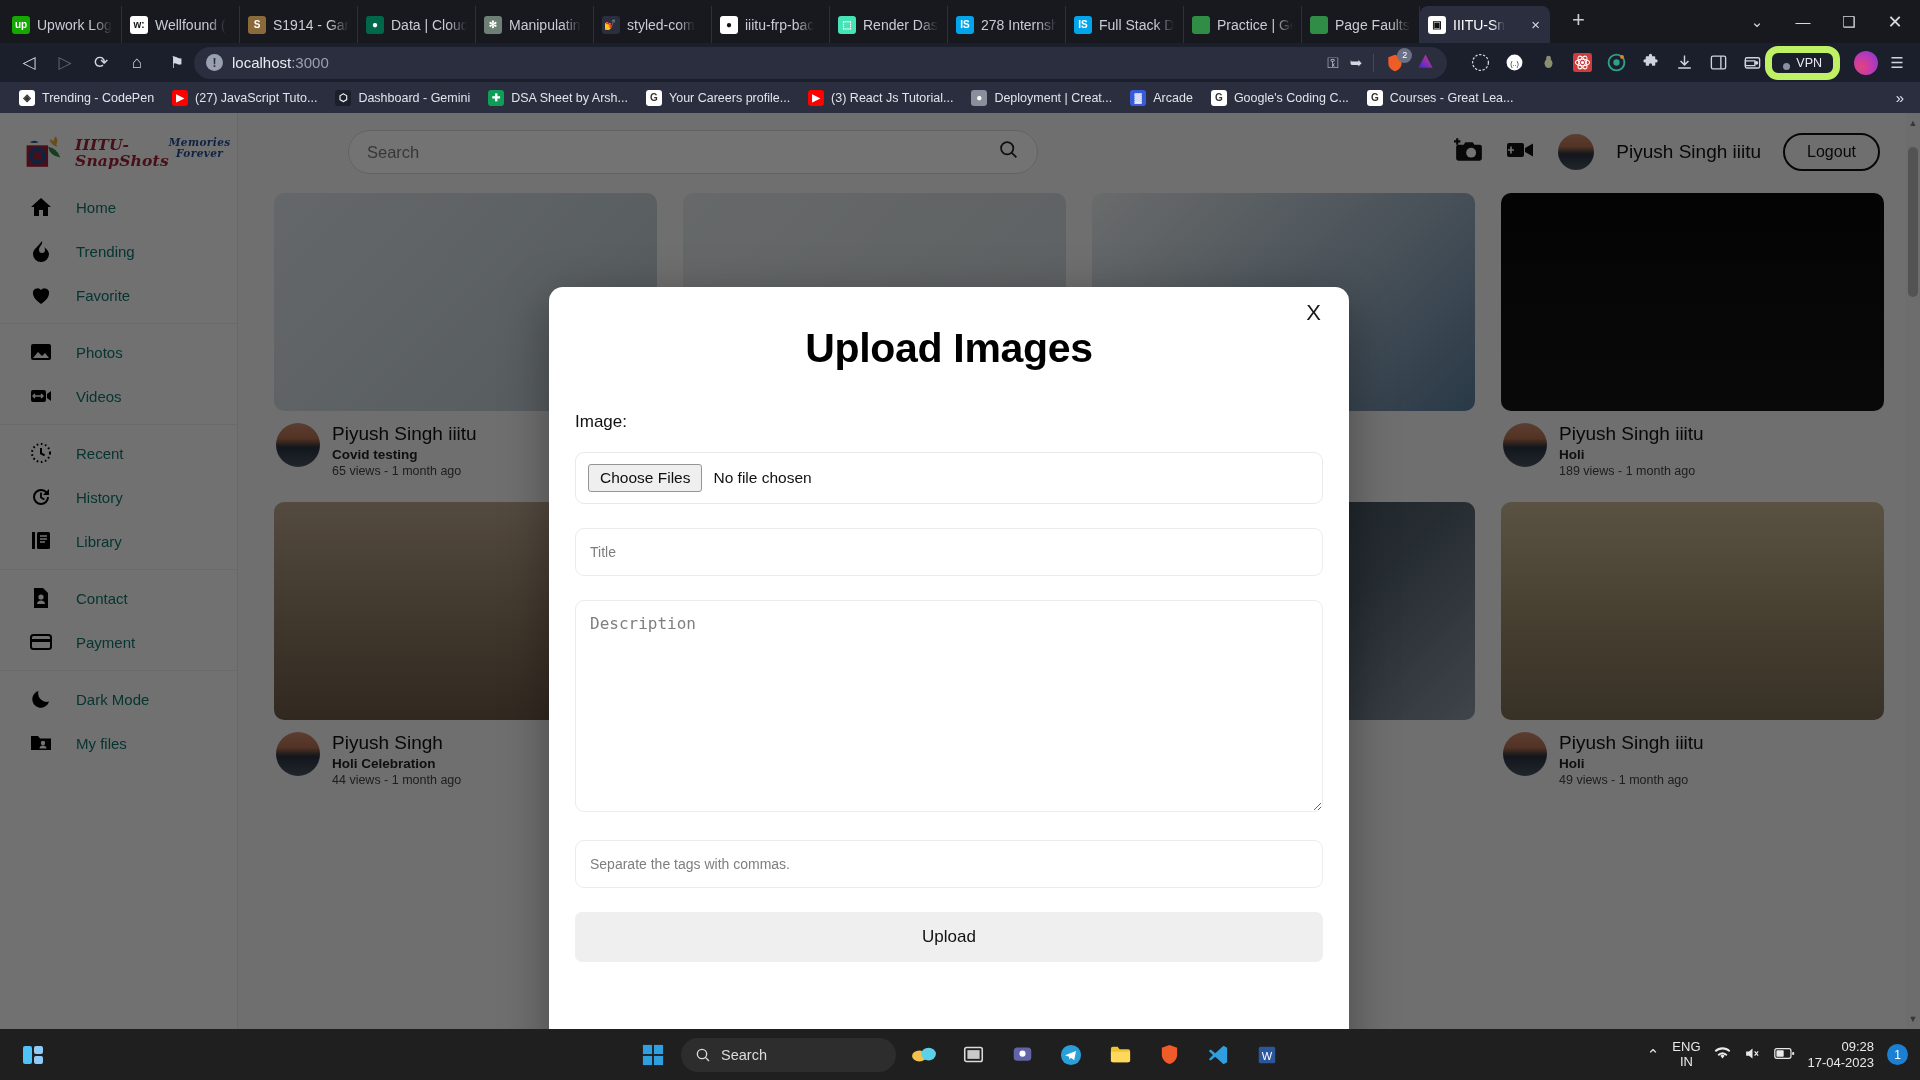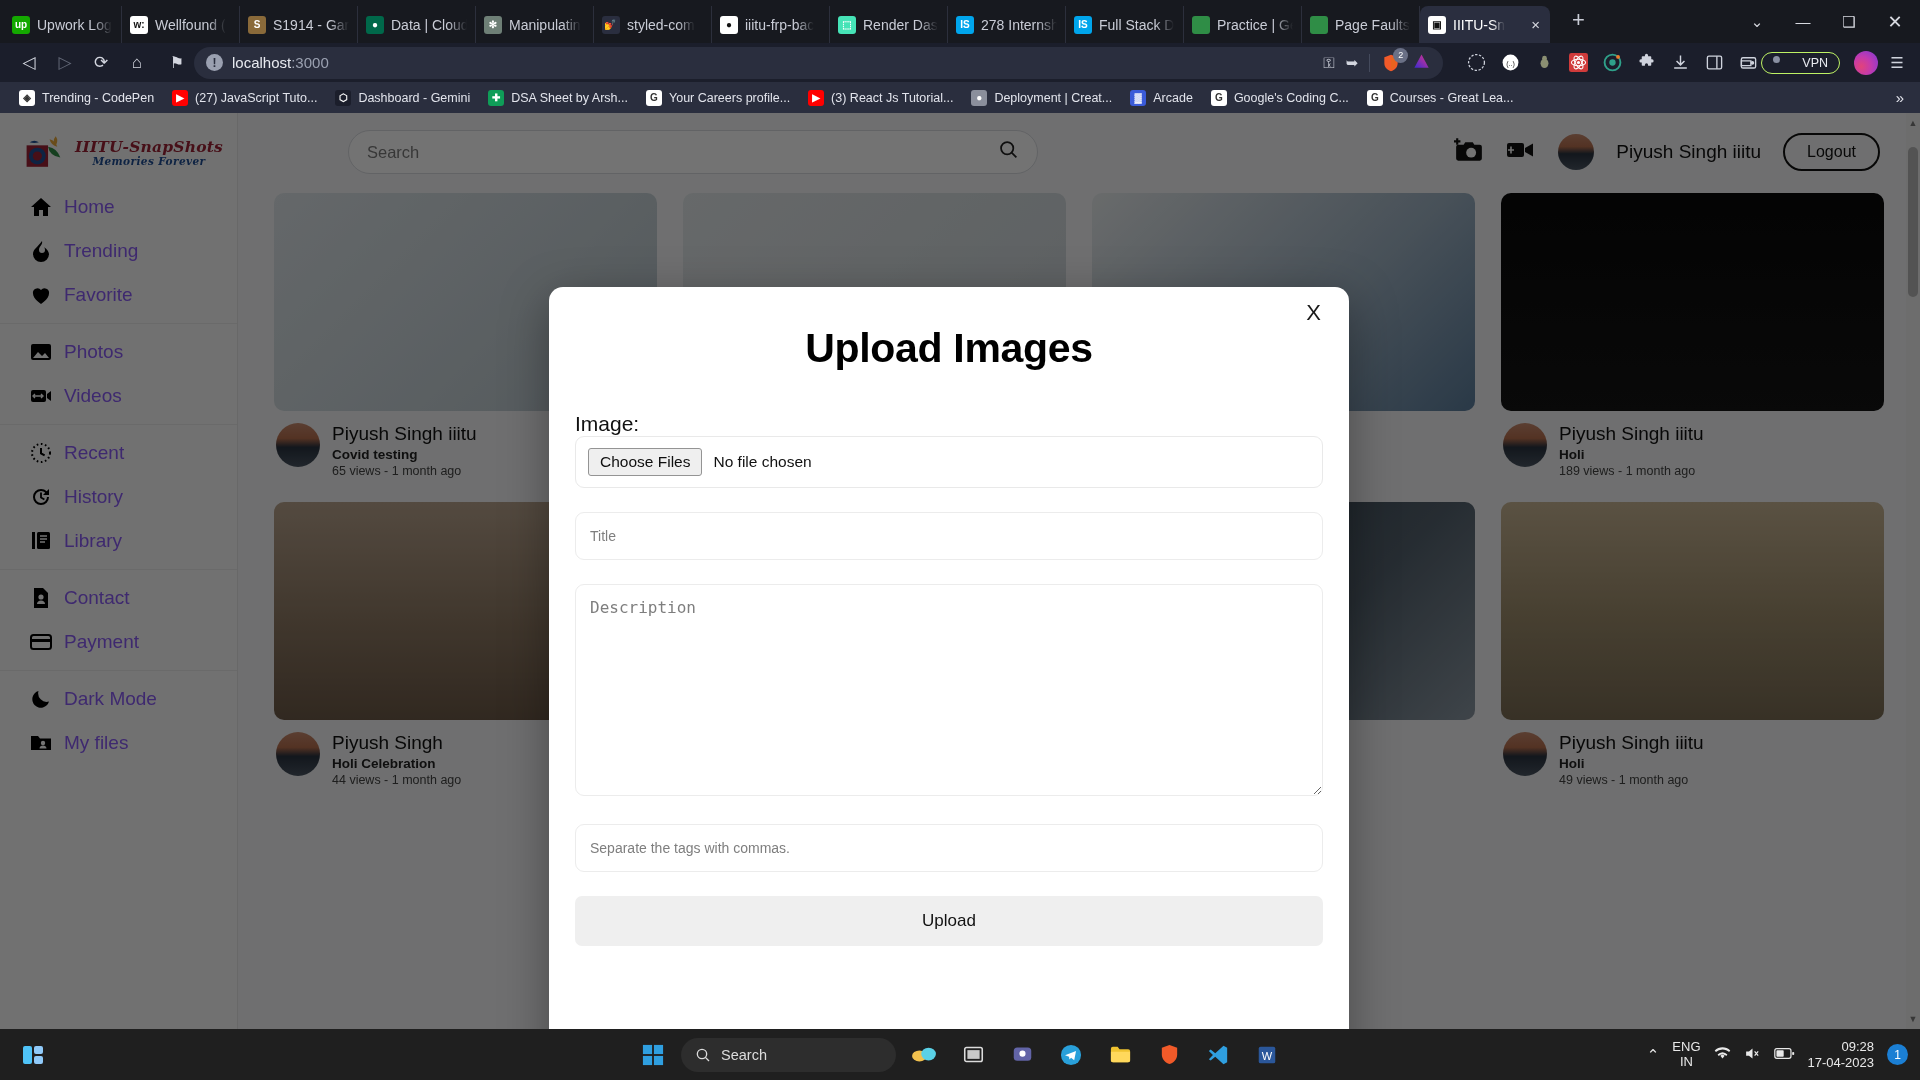--- a/index.html
+++ b/index.html
@@ -52,50 +52,50 @@
   .omni-right { margin-left:auto; display:flex; align-items:center; gap:11px; }
   .omni-right .oi { color:#d3d6df; font-size:15px; }
   .vdiv { width:1px; height:18px; background:#444a5c; }
   .brave-shield { position:relative; width:20px; height:20px; }
   .badge2 { position:absolute; right:-7px; top:-5px; width:15px;height:15px;border-radius:50%;
             background:#6a7086; color:#fff; font-size:9px; display:flex; align-items:center;
             justify-content:center; }
   .ext-area { display:flex; align-items:center; gap:12px; padding-left:16px; }
   .ext { width:22px; height:22px; display:flex; align-items:center; justify-content:center;
          color:#cfd3dd; font-size:15px; }
-  .vpnchip { display:flex;align-items:flex-start;gap:22px;border:1px solid #bef264;border-radius:13px;
+  .vpnchip { display:flex;align-items:flex-end;gap:6px;border:7px solid #bef264;border-radius:13px;
              padding:3px 11px; color:#e9ebf1; font-size:12.5px; }
   .vpndot { width:7px;height:7px;border-radius:50%;background:#8a90a2; }
   .profile-av { width:24px;height:24px;border-radius:50%;
                 background: radial-gradient(circle at 30% 65%, #e2437a 0%, #c23ab0 45%, #7a3ad6 100%); }
 
   .bmbar { height:31px; background:#2a2e3e; display:flex; align-items:center; padding:0 10px; gap:0; overflow:hidden; }
   .bm { display:flex; align-items:center; gap:7px; padding:3px 9px; color:#e2e4ec; font-size:12.5px;
         white-space:nowrap; border-radius:4px; }
   .bmico { width:16px;height:16px;flex:0 0 16px;border-radius:3px;display:flex;align-items:center;
            justify-content:center;font-size:10px;font-weight:bold;color:#fff;}
   .bm-more { margin-left:auto; color:#e2e4ec; font-size:15px; padding:0 6px; }
 
   
   .page { position:absolute; left:0; top:113px; width:1920px; height:916px; background:#f6f7f8; overflow:hidden; }
 
   .sidebar { position:absolute; left:0; top:0; width:238px; height:916px; background:#fafafa;
              border-right:1px solid #e6e6e6; }
   .logo { display:flex; align-items:center; gap:7px; padding:20px 14px 6px 22px; }
   .logo-mark { width:46px;height:40px; flex:0 0 46px; position:relative; }
-  .logo-text { display:flex; flex-direction:column; line-height:1.05; }
+  .logo-text { display:flex; flex-direction:row; line-height:1.05; }
   .logo-t1 { font-family:"DejaVu Serif", serif; font-style:italic; font-weight:bold;
              color:#9d2235; font-size:15.5px; letter-spacing:.2px;}
   .logo-t2 { font-family:"DejaVu Serif", serif; font-style:italic; font-weight:bold;
              color:#1f4e96; font-size:10.5px; text-align:center; letter-spacing:.4px; }
 
   .navgroup { padding:6px 0; }
   .navgroup + .navgroup { border-top:1px solid #ebebeb; }
-  .navitem { display:flex; align-items:center; gap:10px; padding:9px 0 9px 28px; color:#8b5cf6;
-             font-size:19px; }
+  .navitem { display:flex; align-items:center; gap:22px; padding:9px 0 9px 28px; color:#0f766e;
+             font-size:15px; }
   .navitem .nico { width:26px; height:26px; flex:0 0 26px; display:flex; align-items:center;
                    justify-content:center; color:#000; }
   .navitem .nico svg { width:24px; height:24px; fill:#000; }
 
   .main { position:absolute; left:238px; top:0; right:0; height:916px; }
   .topbar { display:flex; align-items:center; height:78px; padding:0 40px 0 30px; gap:20px; }
   .searchbox { flex:0 0 690px; margin-left:80px; height:44px; border:1px solid #d9dbe0; border-radius:22px;
                display:flex; align-items:center; padding:0 18px; background:#fff; }
   .searchbox input { border:none; outline:none; flex:1; font-size:16.5px; color:#333;
                      font-family:"Liberation Sans", sans-serif; background:transparent; }
@@ -133,21 +133,21 @@
                  justify-content:center; color:#7a7a7a; font-size:9px; }
 
   
   .modal { position:absolute; left:549px; top:174px; width:800px; height:795px; background:#fff;
            border-radius:14px; box-shadow:0 12px 48px rgba(0,0,0,.35); }
   .modal-close { position:absolute; right:28px; top:13px; font-size:22px; color:#1a1a1a;
                  font-family:"Liberation Sans", sans-serif; background:none; border:none; }
   .modal-title { text-align:center; font-size:41px; font-weight:bold; color:#000;
                  padding-top:38px; letter-spacing:-0.3px; }
   .modal-body { padding: 40px 26px 0 26px; }
-  .flabel { font-size:21px; color:#111; }
+  .flabel { font-size:17px; color:#111; margin-bottom:20px; }
   .fieldbox { width:100%; border:1px solid #e9e9e9; border-radius:9px; background:#fff; }
   .filefield { height:52px; display:flex; align-items:center; padding:0 12px; }
   .choose-btn { border:1px solid #949494; background:#efefef; border-radius:3px; padding:4px 11px;
                 font-size:15.5px; color:#0f0f0f; font-family:"Liberation Sans", sans-serif; }
   .file-status { font-size:15.5px; color:#111; margin-left:11px; }
   .inputrow { margin-top:24px; }
   .txtinput { width:100%; height:48px; border:1px solid #ececec; border-radius:9px; padding:0 14px;
               font-size:14px; color:#111; outline:none; font-family:"Liberation Sans", sans-serif;
               background:#fff; }
   .txtinput::placeholder { color:#7e7e7e; }

